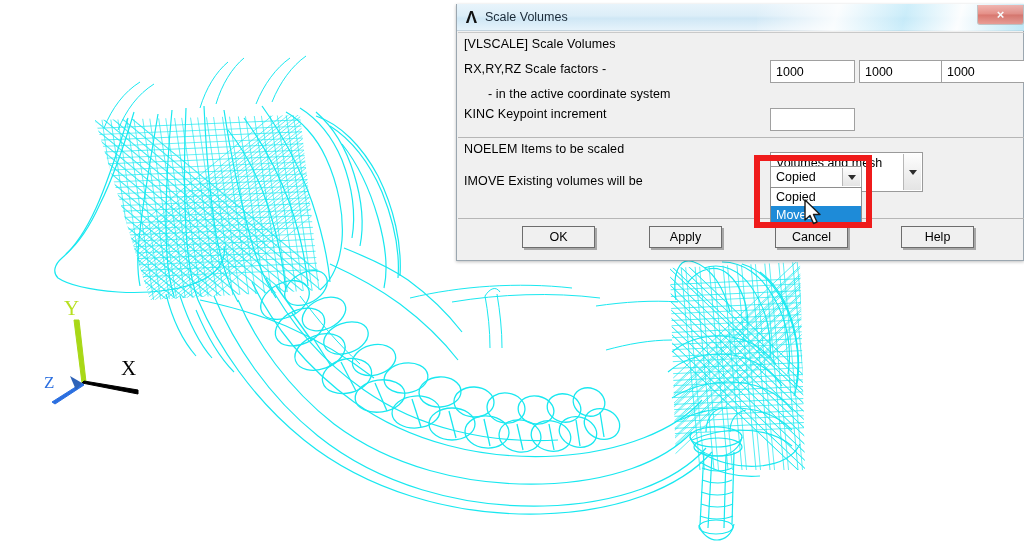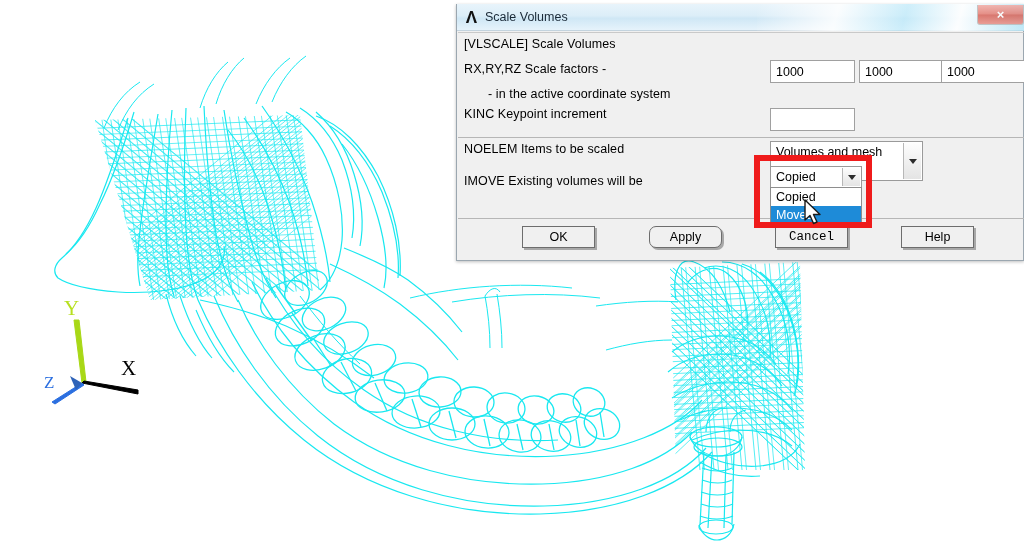--- a/index.html
+++ b/index.html
@@ -157,21 +157,21 @@
     border-left: 1px solid #b7b7b7;
   }
   .combo .combo-arrow::after {
     content: "";
     position: absolute; left: 50%; top: 50%;
     margin-left: -4px; margin-top: -2px;
     border-left: 4px solid transparent;
     border-right: 4px solid transparent;
     border-top: 5px solid #2b2b2b;
   }
-  #combo-noelem { left: 313px; top: 137px; width: 153px; height: 40px; }
+  #combo-noelem { left: 313px; top: 148px; width: 153px; height: 40px; }
   #combo-imove  { left: 313px; top: 162px; width: 92px; height: 22px; }
 
   
   #dropdown-list {
     position: absolute;
     left: 313px; top: 183px;
     width: 92px;
     background: #ffffff;
     border: 1px solid #8e8e8e;
     box-sizing: border-box;
@@ -200,22 +200,22 @@
     border: 1px solid #6d6d6d;
     box-sizing: border-box;
     font-size: 12.5px;
     color: #000000;
     text-align: center;
     line-height: 20px;
     box-shadow: 2px 2px 0 rgba(110,110,110,0.55);
     font-family: "Liberation Sans", sans-serif;
   }
   #btn-ok     { left: 65px;  width: 73px; }
-  #btn-apply  { left: 192px; width: 73px; border-radius: 7px; }
-  #btn-cancel { left: 318px; width: 73px; font-family: Liberation Mono, monospace; }
+  #btn-apply  { left: 192px; width: 73px; }
+  #btn-cancel { left: 318px; width: 73px; }
   #btn-help   { left: 444px; width: 73px; }
 
   
   #annot-rect {
     position: absolute;
     left: 754px; top: 155px;
     width: 118px; height: 73px;
     border: 6px solid #ef1b1b;
     box-sizing: border-box;
     z-index: 20;

